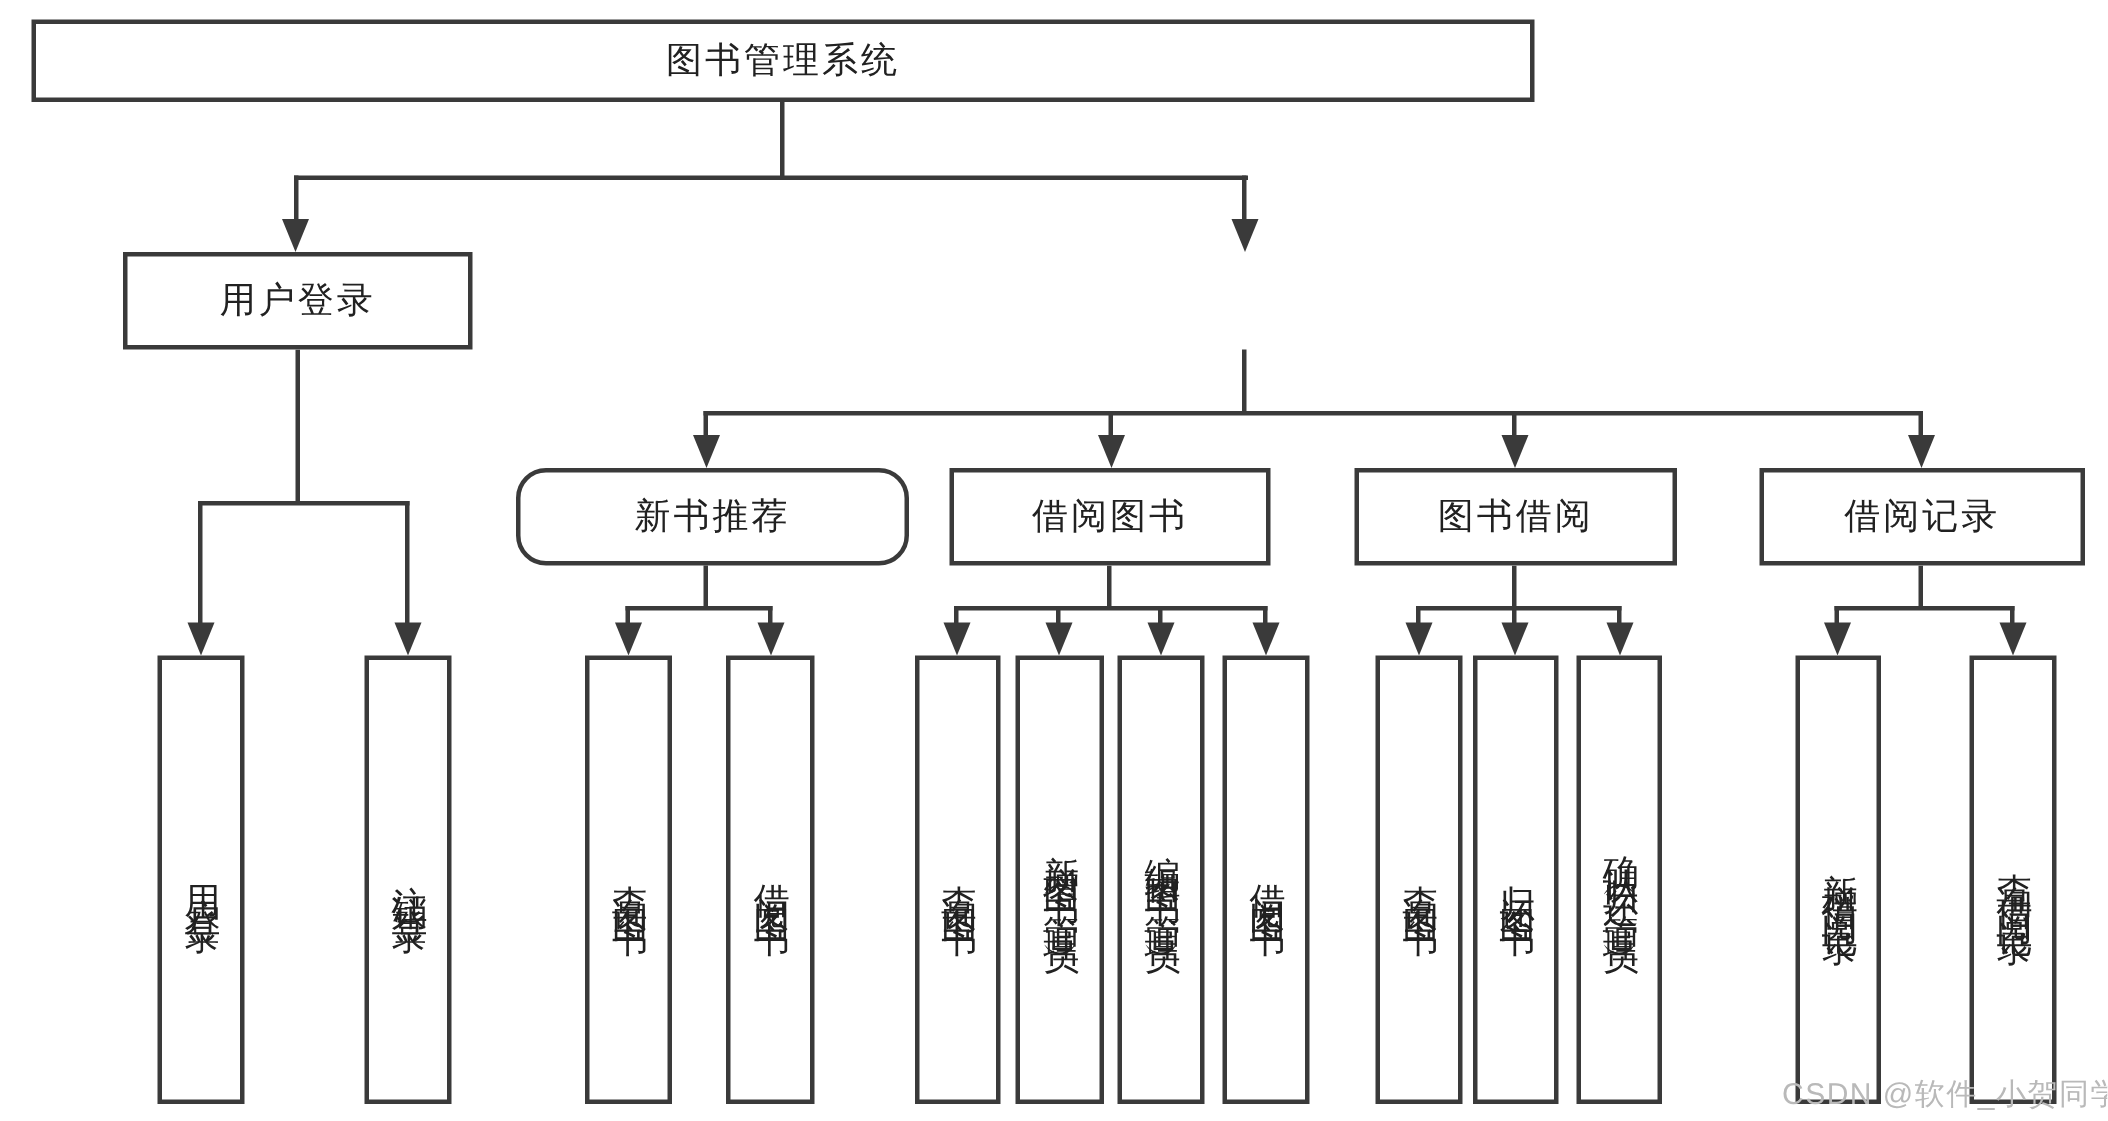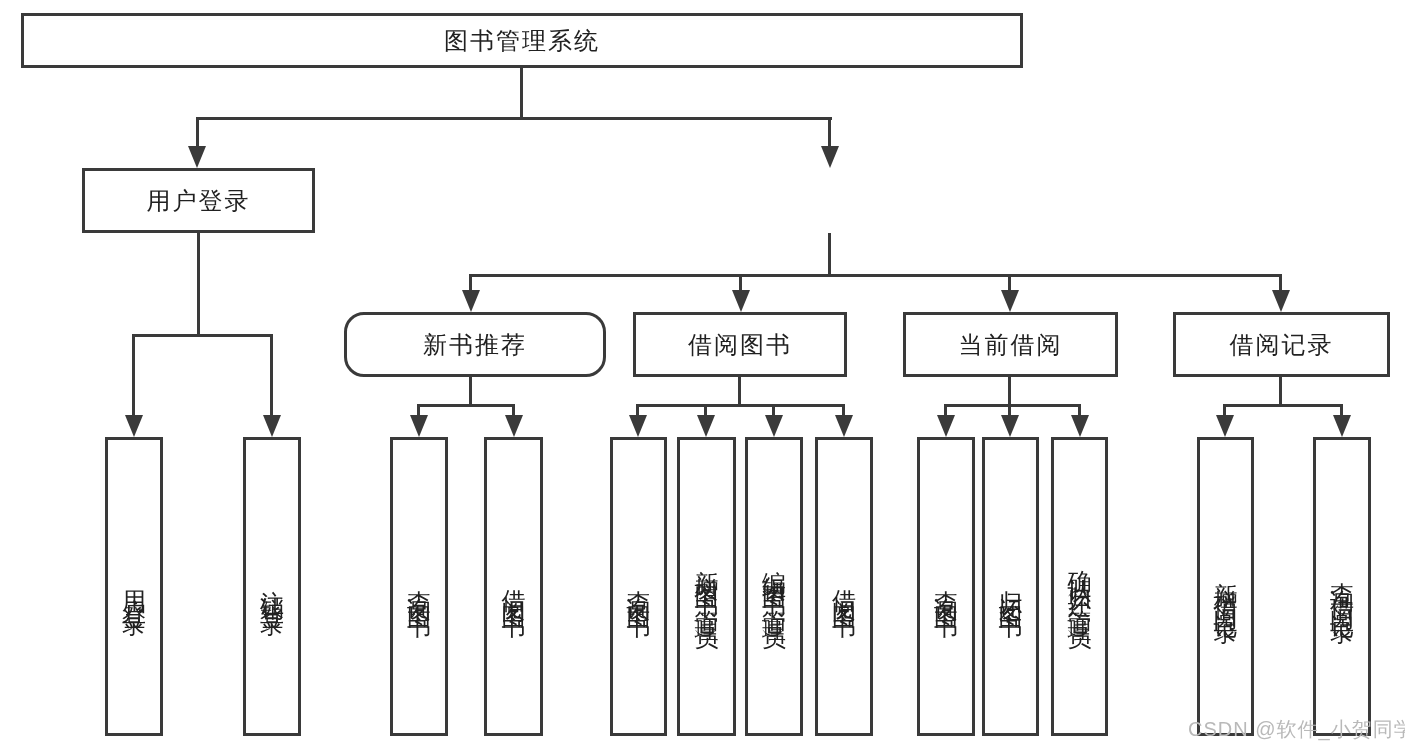--- a/index.html
+++ b/index.html
@@ -137,21 +137,21 @@
     <span class="hlabel">用户登录</span>
   </div>
 
   <div class="node" style="left:344px;top:312px;width:262px;height:65px;border-radius:20px;">
     <span class="hlabel">新书推荐</span>
   </div>
   <div class="node" style="left:633px;top:312px;width:214px;height:65px;">
     <span class="hlabel">借阅图书</span>
   </div>
   <div class="node" style="left:903px;top:312px;width:215px;height:65px;">
-    <span class="hlabel">当前借阅</span>
+    <span class="hlabel">图书借阅</span>
   </div>
   <div class="node" style="left:1173px;top:312px;width:217px;height:65px;">
     <span class="hlabel">借阅记录</span>
   </div>
 
   <div class="node" style="left:105px;top:437px;width:58px;height:299px;">
     <span class="vlabel">用户登录</span>
   </div>
   <div class="node" style="left:243px;top:437px;width:58px;height:299px;">
     <span class="vlabel">注销登录</span>

